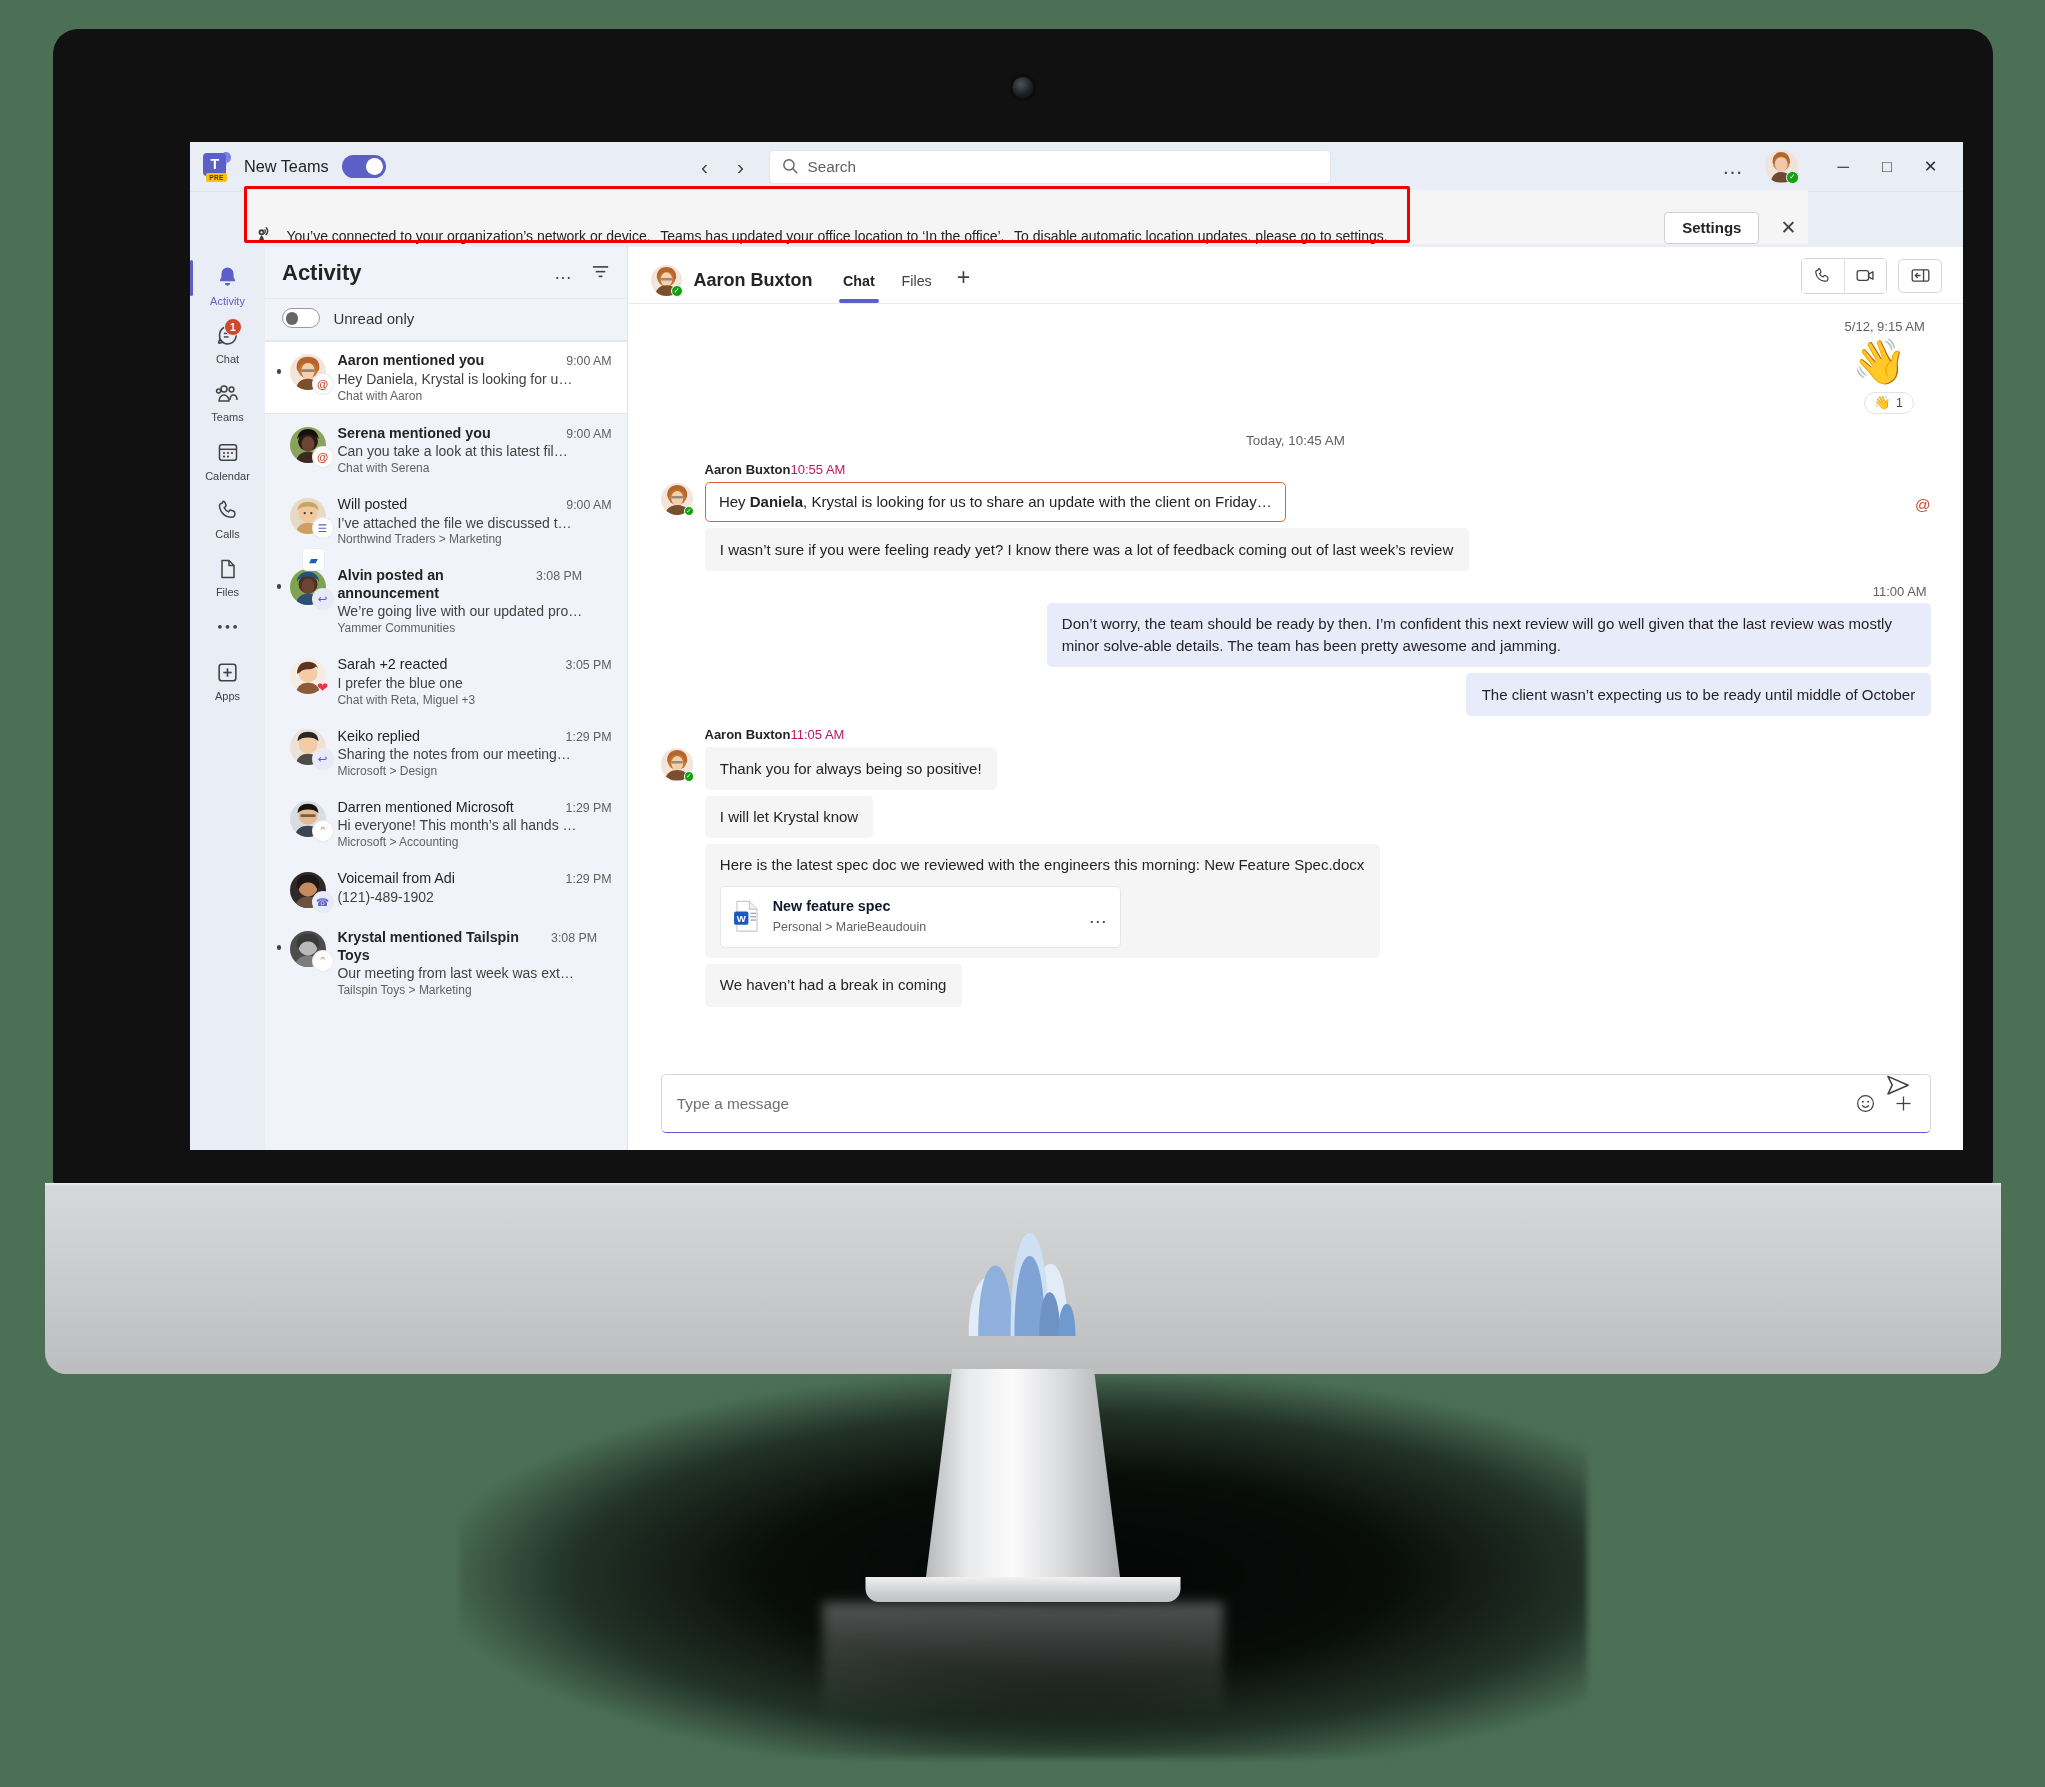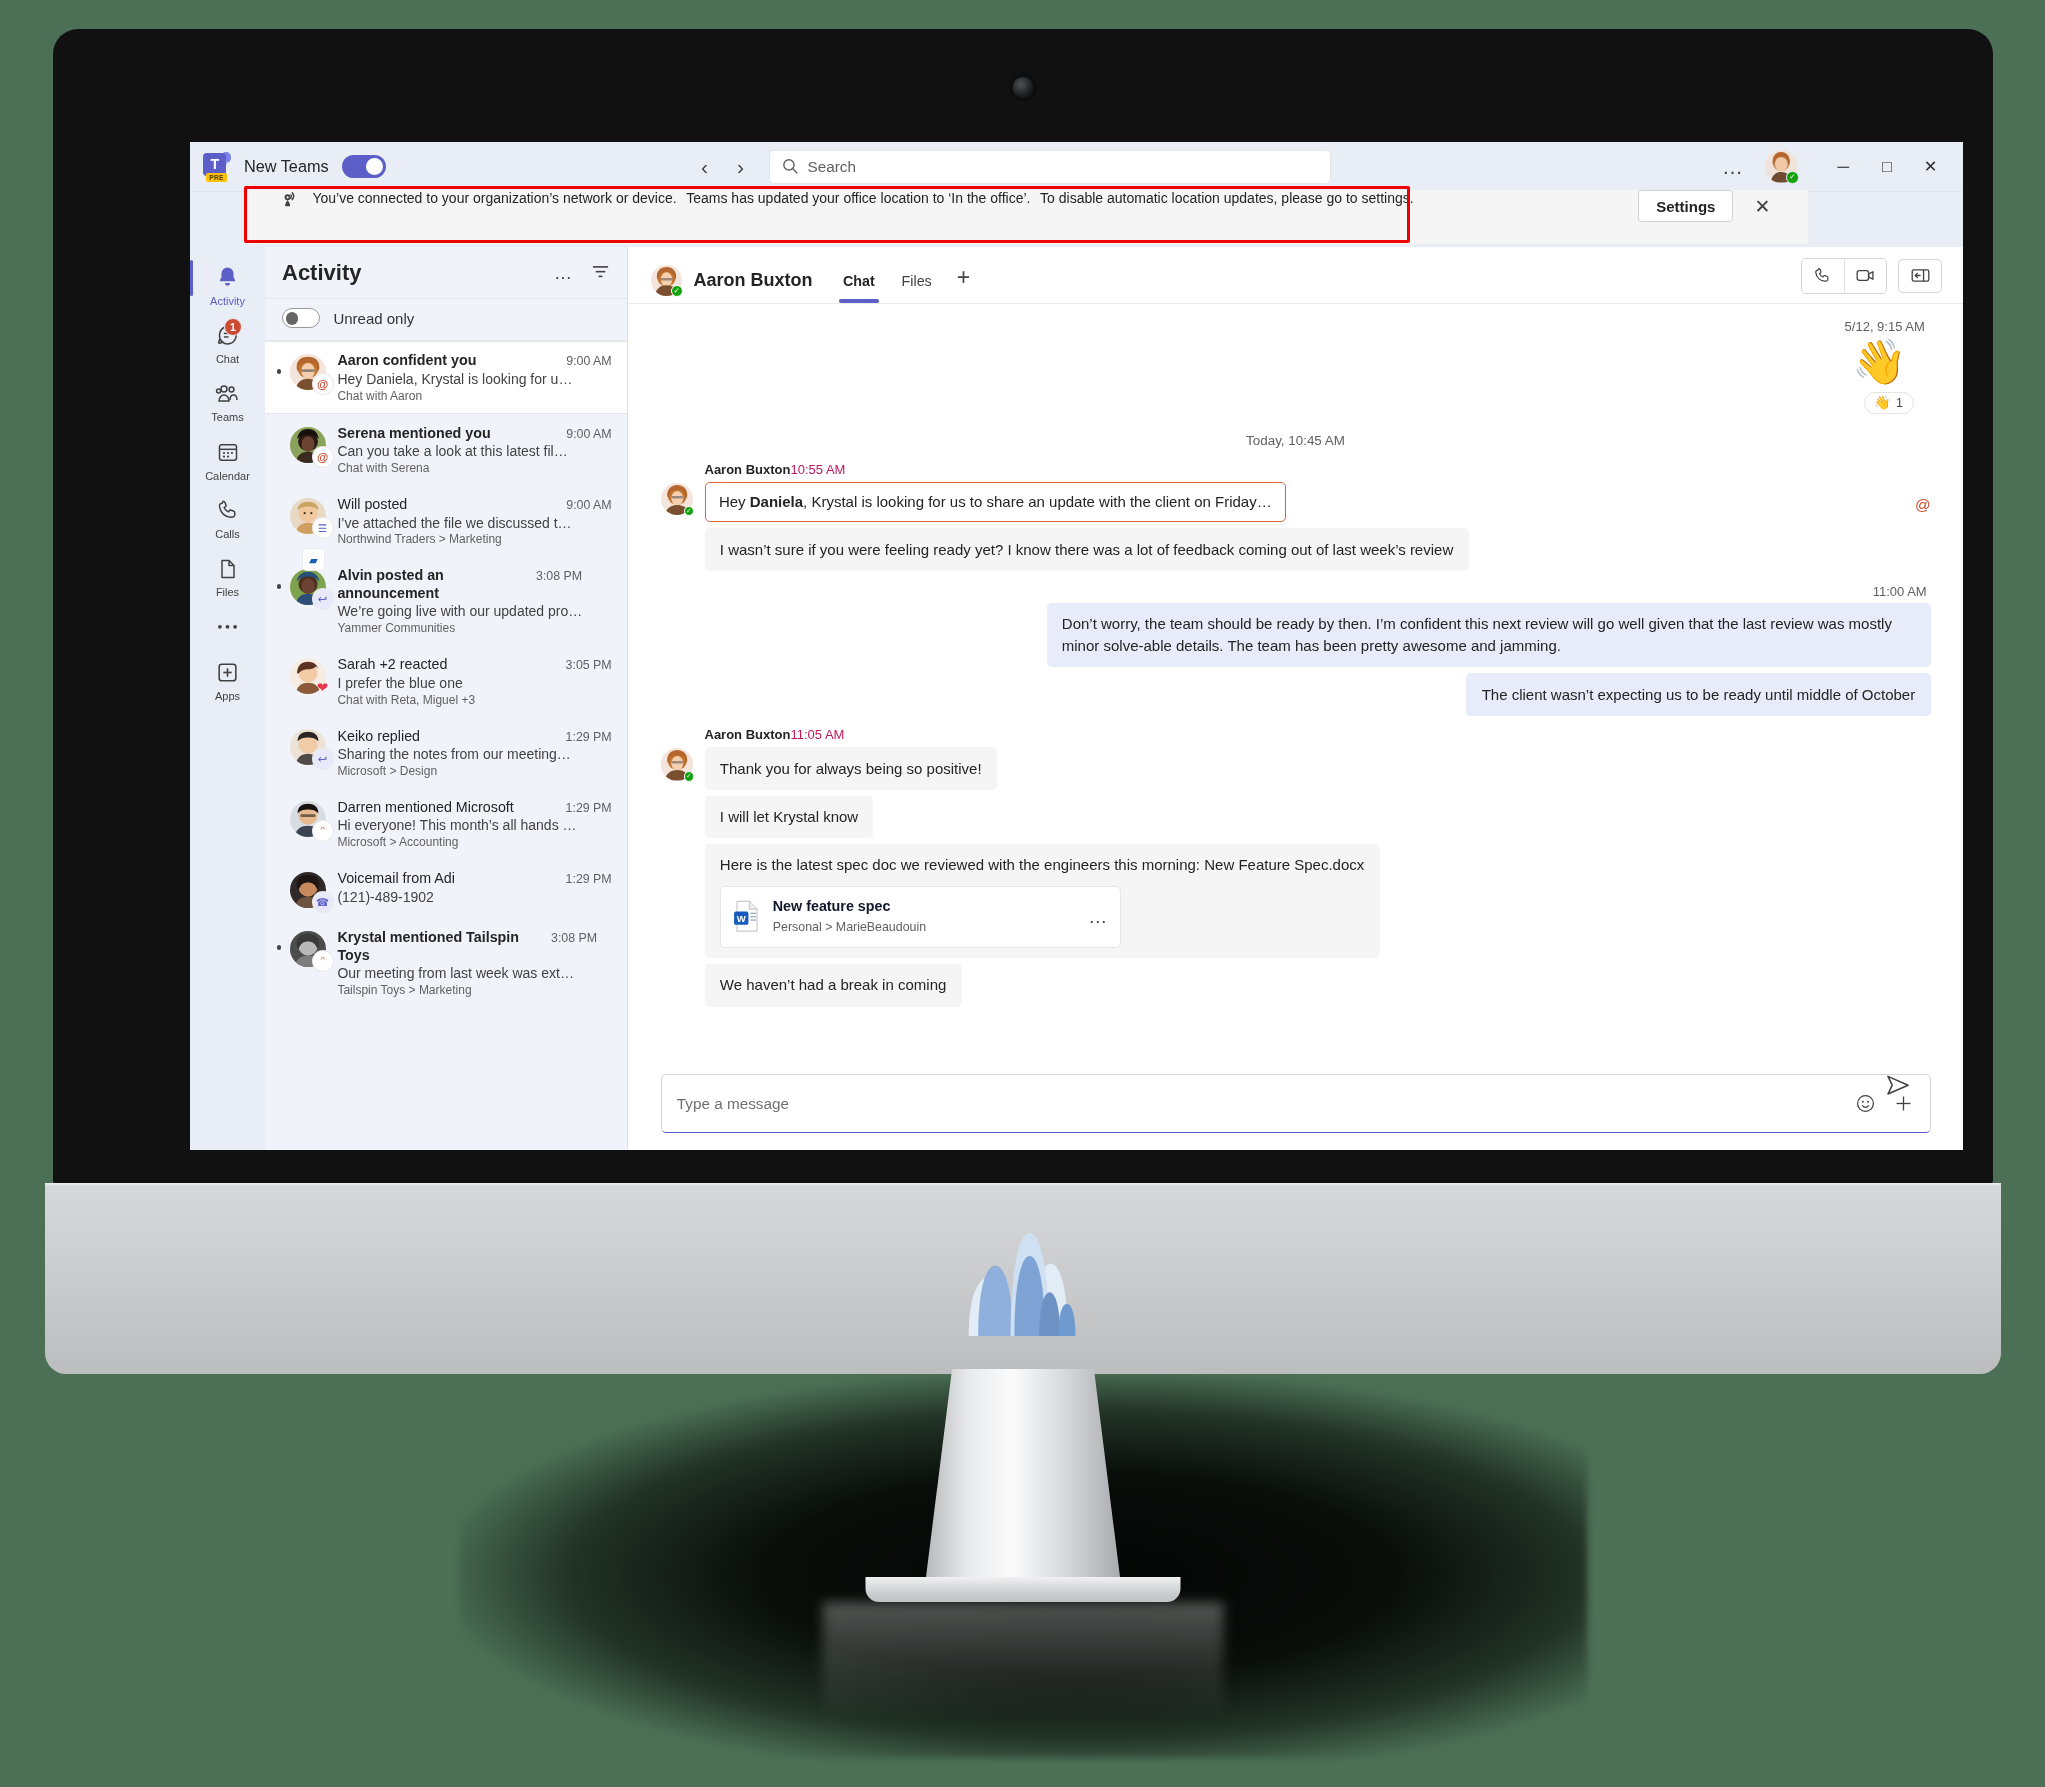--- a/index.html
+++ b/index.html
@@ -110,21 +110,21 @@
   .wctl div { width:38px;height:31px;display:flex;align-items:center;justify-content:center;color:#333;font-size:16.3px;cursor:pointer; }
 
   
   .banner-wrap { position:relative; height:55px; background:#e9edf6; }
   .banner-hl {
     position:absolute; left:54px; top:-5.7px; width:1166px; height:57px;
     border:3.8px solid #ee0000; border-radius:1.9px; pointer-events:none; z-index:6;
   }
   .banner {
     position:absolute; left:58px; top:-1.9px; width:1560px; height:54px;
-    background:#f5f5f5; display:flex; align-items:flex-start; padding:0 32px; z-index:5;
+    background:#f5f5f5; display:flex; align-items:flex-end; padding:0 6px; z-index:5;
   }
   .banner .loc-icon { margin-right:13.4px; display:flex; }
   .banner .btext { font-size:14px; color:#242424; }
   .banner .btext .sp { display:inline-block; width:9.6px; }
   .banner-actions { margin-left:auto; display:flex; align-items:center; gap:15.3px; }
   .settings-btn {
     border:1px solid #d1d1d1; background:#fff; border-radius:3.8px; padding:6.7px 17px;
     font-size:15px; font-weight:600; color:#242424; cursor:pointer;
   }
   .banner-close { font-size:19px; color:#424242; cursor:pointer; padding:0 5.7px; }
@@ -459,21 +459,21 @@
                       <circle cx="19" cy="15" r="11" fill="#c2752e"></circle>
                       <ellipse cx="19" cy="18" rx="7" ry="8.5" fill="#f5cfae"></ellipse>
                       <path d="M6 38c1-9 7-12 13-12s12 3 13 12z" fill="#7a4f2e"></path>
                       <path d="M7 14c0-8 6-11 12-11s12 3 12 11c0 3-1 4-2 4 0-7-4-9-10-9s-10 2-10 9c-1 0-2-1-2-4z" fill="#b4662f"></path>
                       <rect x="12" y="16" width="14" height="3" rx="1.2" fill="#444" opacity=".55"></rect>
                     </svg></div>
                 <div class="act-badge" style="color:#cc4a31;font-weight:700;">@</div>
               </div>
               <div class="act-body">
                 <div class="act-top">
-                  <div class="act-title">Aaron confident you</div>
+                  <div class="act-title">Aaron mentioned you</div>
                   <div class="act-time">9:00 AM</div>
                 </div>
                 <div class="act-prev">Hey Daniela, Krystal is looking for u…</div>
                 <div class="act-ctx">Chat with Aaron</div>
               </div>
             </div>
 
             <div class="act-item unread">
               <div class="act-dot"></div>
               <div class="act-av">

